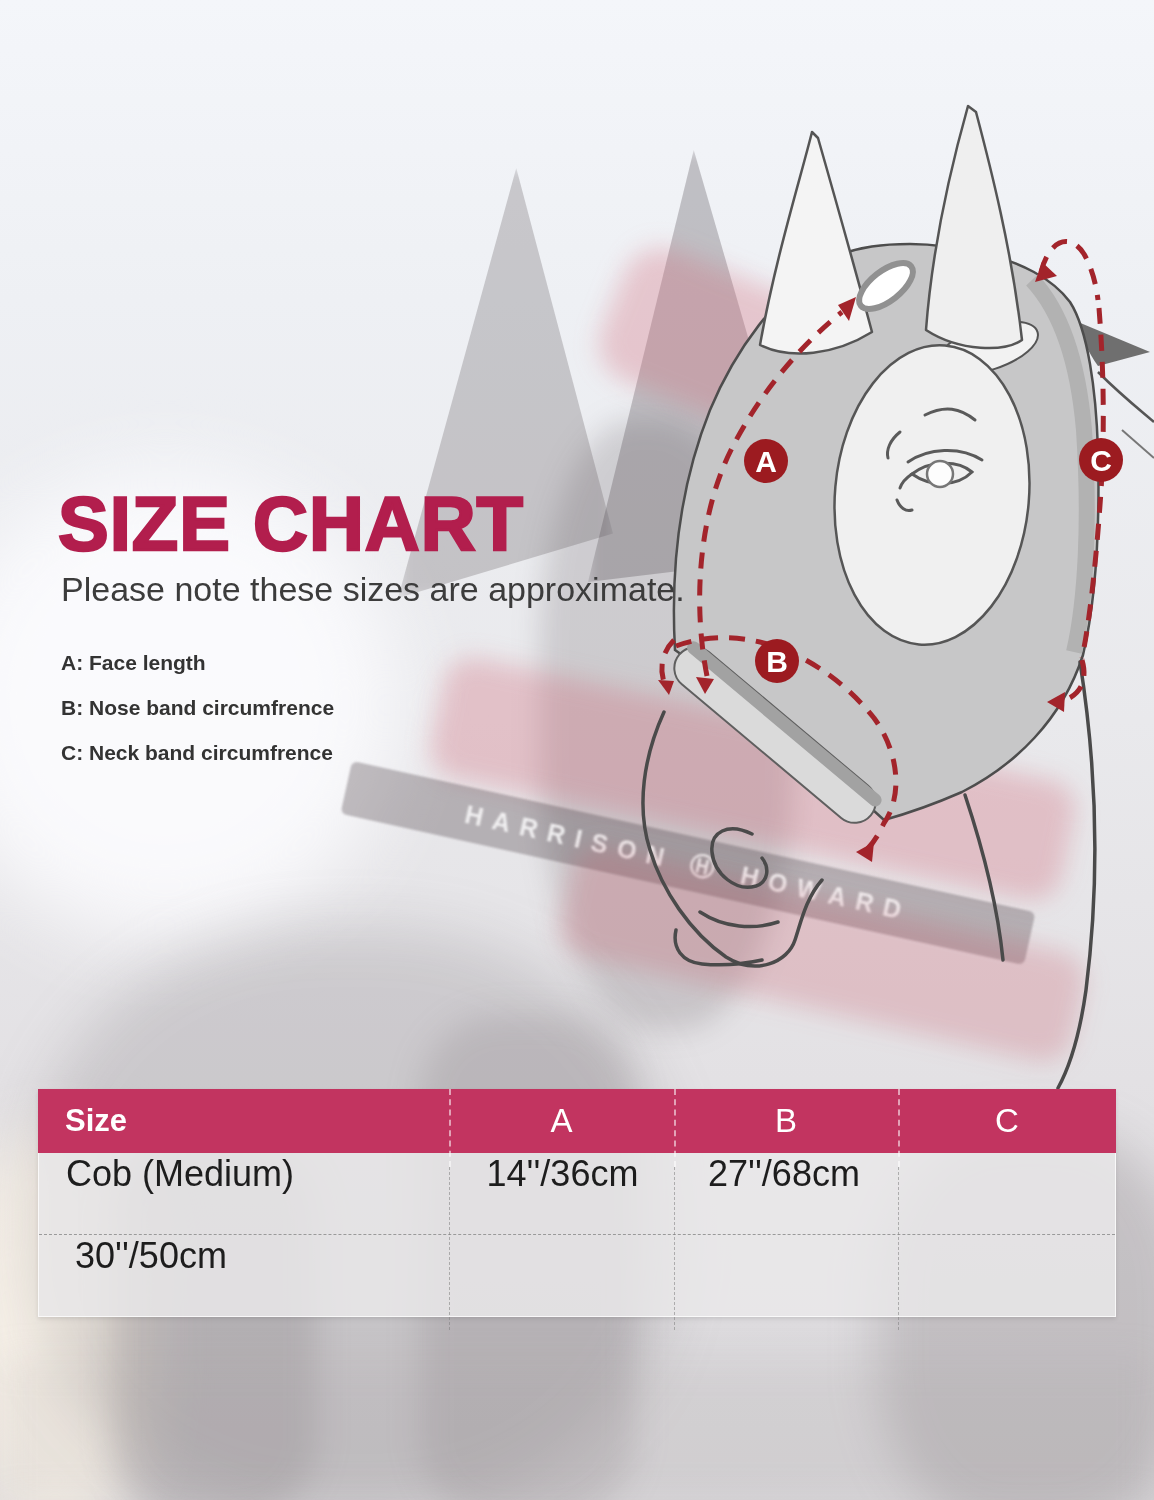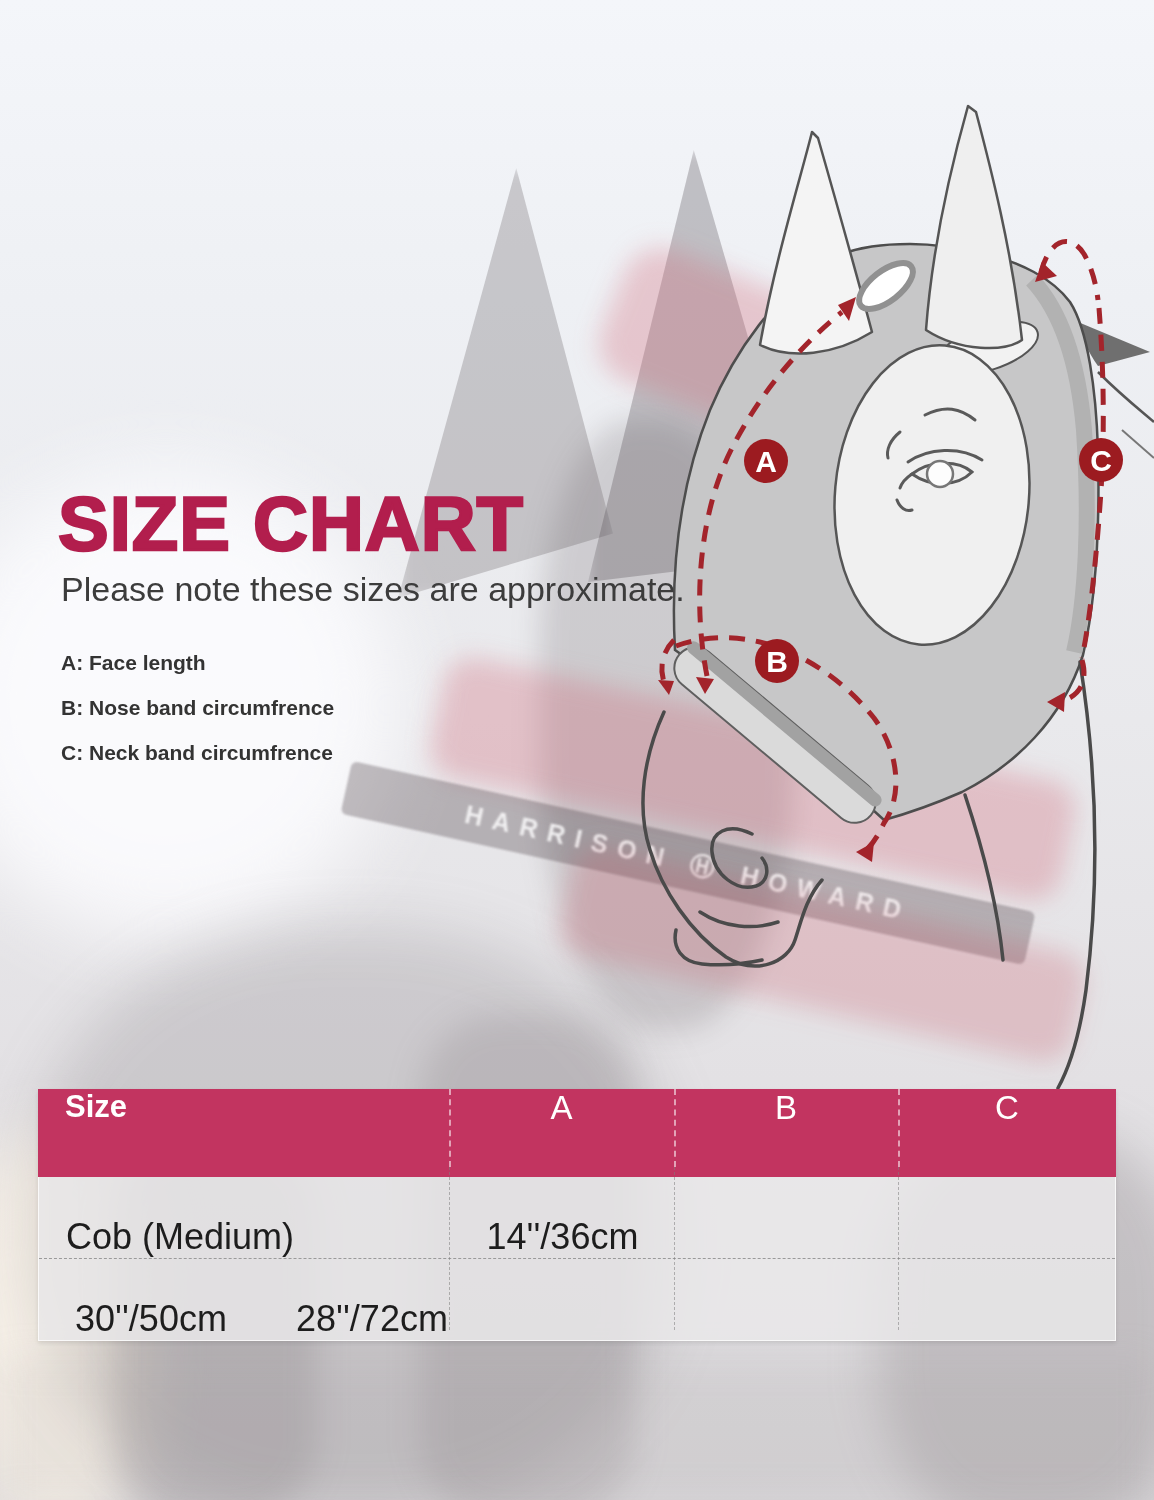--- a/index.html
+++ b/index.html
@@ -39,23 +39,23 @@
     font-size:76px;font-weight:bold;color:var(--title-accent,#b21e4d);
     letter-spacing:1px;-webkit-text-stroke:2.5px var(--title-accent,#b21e4d);
     white-space:nowrap;
     margin-top:12px;
   }
   .subtitle{position:absolute;left:61px;top:570px;z-index:3;font-size:34px;color:#3c3c3c;white-space:nowrap;}
   .legend{position:absolute;left:61px;top:640px;z-index:3;font-size:21px;color:#333;line-height:45px;white-space:nowrap;font-weight:bold;}
   
   .size-table{position:absolute;left:38px;top:1089px;width:1078px;z-index:3;
     box-shadow:0 2px 4px rgba(0,0,0,.10);}
-  .t-head{display:flex;height:88px;background:var(--table-header-bg,#c23460);color:#fff;font-size:31px;}
+  .t-head{display:flex;height:64px;background:var(--table-header-bg,#c23460);color:#fff;align-items:center;font-size:31px;}
   .t-body{position:relative;background:rgba(233,232,233,.84);border:1px solid rgba(255,255,255,.75);border-top:none;}
-  .t-row{display:flex;height:81px;align-items:flex-end;font-size:36px;color:#1d1d1d;}
+  .t-row{display:flex;height:81px;align-items:flex-start;font-size:36px;color:#1d1d1d;}
   .t-row + .t-row{border-top:1px dashed #9a9a9a;height:81px;}
   .c-size{width:411px;padding-left:27px;box-sizing:border-box;text-align:left;}
   .c-a{width:225px;text-align:center;}
   .c-b{width:224px;text-align:center;}
   .c-c{width:218px;text-align:center;}
   .t-head .c-size{font-weight:bold;}
   .t-head .c-a,.t-head .c-b,.t-head .c-c{font-size:33px;}
   .vdiv{position:absolute;top:0;width:0;}
   .vdiv-head{height:78px;border-left:2px dashed rgba(255,255,255,.55);}
   .vdiv-body{top:78px;height:163px;border-left:1px dashed rgba(125,125,125,.55);}
@@ -191,24 +191,24 @@
       <div class="t-head">
         <div class="c-size">Size</div>
         <div class="c-a">A</div>
         <div class="c-b">B</div>
         <div class="c-c">C</div>
       </div>
       <div class="t-body">
         <div class="t-row">
           <div class="c-size">Cob (Medium)</div>
           <div class="c-a">14''/36cm</div>
+          <div class="c-c">27''/68cm</div>
         </div>
         <div class="t-row">
           <div class="c-b">30''/50cm</div>
-          <div class="c-c">28''/72cm</div>
         </div>
       </div>
 
       <div class="vdiv vdiv-head" style="left:411px"></div>
       <div class="vdiv vdiv-head" style="left:636px"></div>
       <div class="vdiv vdiv-head" style="left:860px"></div>
       <div class="vdiv vdiv-body" style="left:411px"></div>
       <div class="vdiv vdiv-body" style="left:636px"></div>
       <div class="vdiv vdiv-body" style="left:860px"></div>
     </div>

